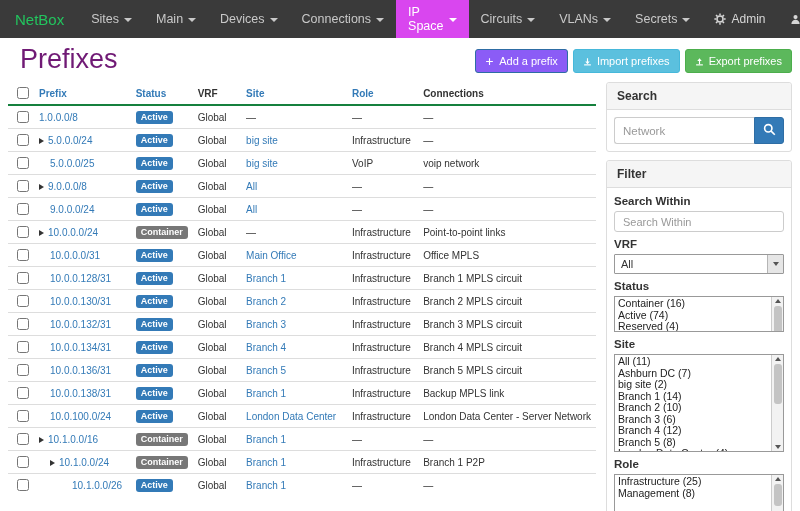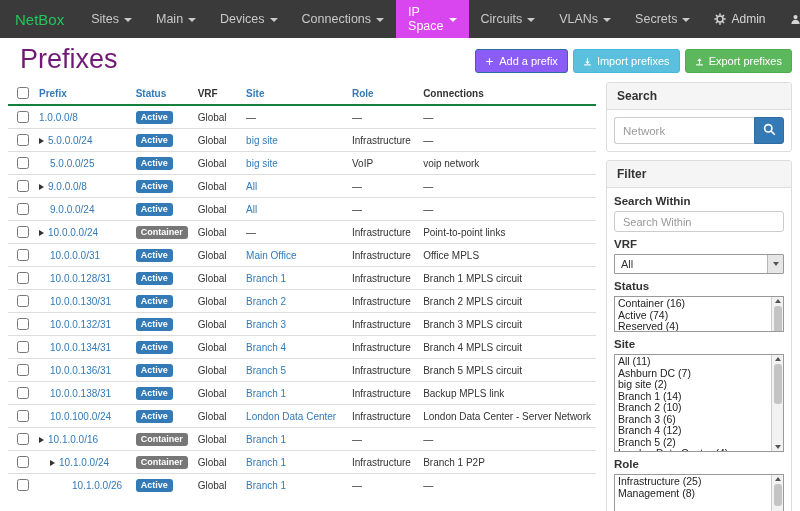--- a/index.html
+++ b/index.html
@@ -424,21 +424,21 @@
         <div class="filter-label">Site</div>
         <div class="listbox" style="height:98px">
           <div class="opts">
               <div class="opt">All (11)</div>
               <div class="opt">Ashburn DC (7)</div>
               <div class="opt">big site (2)</div>
               <div class="opt">Branch 1 (14)</div>
               <div class="opt">Branch 2 (10)</div>
               <div class="opt">Branch 3 (6)</div>
               <div class="opt">Branch 4 (12)</div>
-              <div class="opt">Branch 5 (2)</div>
+              <div class="opt">Branch 5 (8)</div>
               <div class="opt">London Data Center (4)</div>
             </div>
           <div class="scrollbar">
               <i class="tri-up"></i>
               <div class="thumb" style="top:9px;height:40px"></div>
               <i class="tri-down"></i>
             </div>
         </div>
 
         <div class="filter-label">Role</div>

